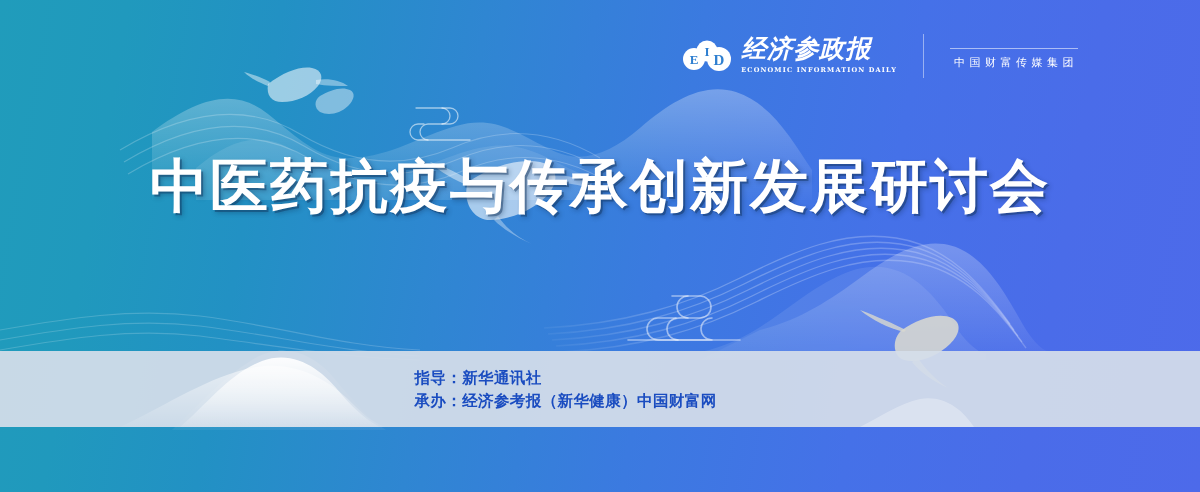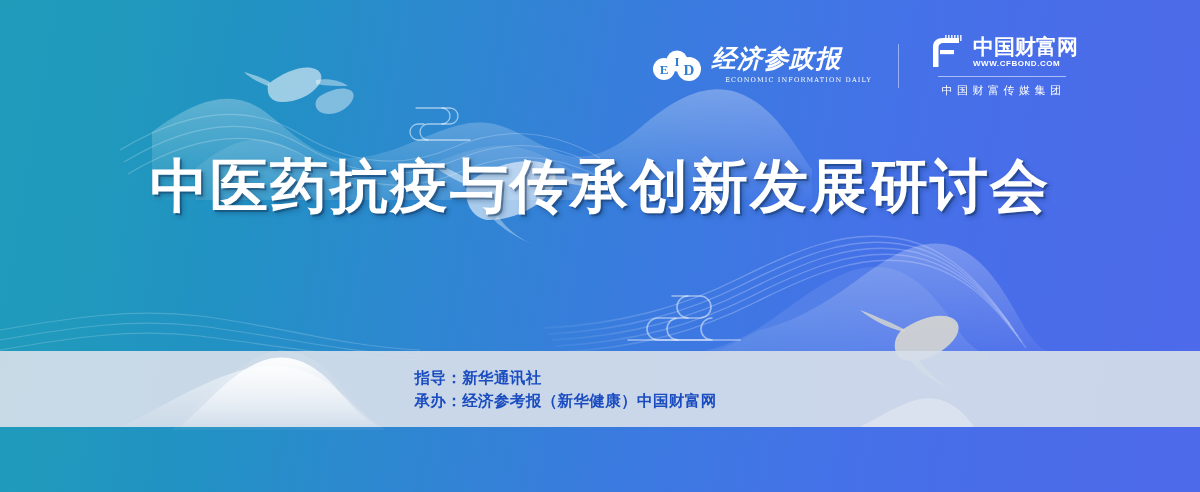--- a/index.html
+++ b/index.html
@@ -59,26 +59,25 @@
     font-size: 25px;
     font-weight: 700;
     letter-spacing: 1px;
     font-family: Liberation Mono, monospace;
     font-style: italic;
     white-space: nowrap;
   }
   .eid-en {
     color: #ffffff;
     font-size: 6.5px;
-    font-weight: 400;
+    font-weight: 700;
     letter-spacing: 1.15px;
     margin-top: 4px;
     white-space: nowrap;
     font-family: "DejaVu Serif", "Liberation Serif", serif;
-    margin-left: 14px;
   }
 
   .logo-divider {
     width: 1px;
     height: 44px;
     background: rgba(255,255,255,0.45);
   }
 
   .logo-cf {
     display: flex;
@@ -384,39 +383,20 @@
       </svg>
       <div class="eid-text-wrap">
         <span class="eid-cn">经济参政报</span>
         <span class="eid-en">ECONOMIC INFORMATION DAILY</span>
       </div>
     </div>
 
     <div class="logo-divider"></div>
 
     <div class="logo-cf">
-      <div class="cf-top">
-        <svg width="40" height="36" viewBox="0 0 40 36">
-          <path d="M 8 33 L 8 13 C 8 7, 12 4, 18 4 L 34 4 L 34 9 L 19 9
-                   C 15 9, 13.5 10.5, 13.5 14 L 13.5 33 Z" fill="#ffffff"></path>
-          <rect x="15" y="16" width="14" height="4.2" fill="#ffffff"></rect>
-          <g fill="#ffffff" opacity="0.85">
-            <rect x="20" y="1" width="1.6" height="6"></rect>
-            <rect x="23" y="1" width="1.6" height="6"></rect>
-            <rect x="26" y="1" width="1.6" height="6"></rect>
-            <rect x="29" y="1" width="1.6" height="6"></rect>
-            <rect x="32" y="1" width="1.6" height="6"></rect>
-            <rect x="35" y="1" width="1.6" height="6"></rect>
-          </g>
-        </svg>
-        <div class="cf-textblock">
-          <span class="cf-cn">中国财富网</span>
-          <span class="cf-url">WWW.CFBOND.COM</span>
-        </div>
-      </div>
       <div class="cf-rule"></div>
       <span class="cf-sub">中国财富传媒集团</span>
     </div>
   </div>
 
   <div class="title">中医药抗疫与传承创新发展研讨会</div>
 
   <div class="credits-bar">
     <svg class="bar-peak" viewBox="0 0 1200 76" preserveAspectRatio="none">
       <defs>

